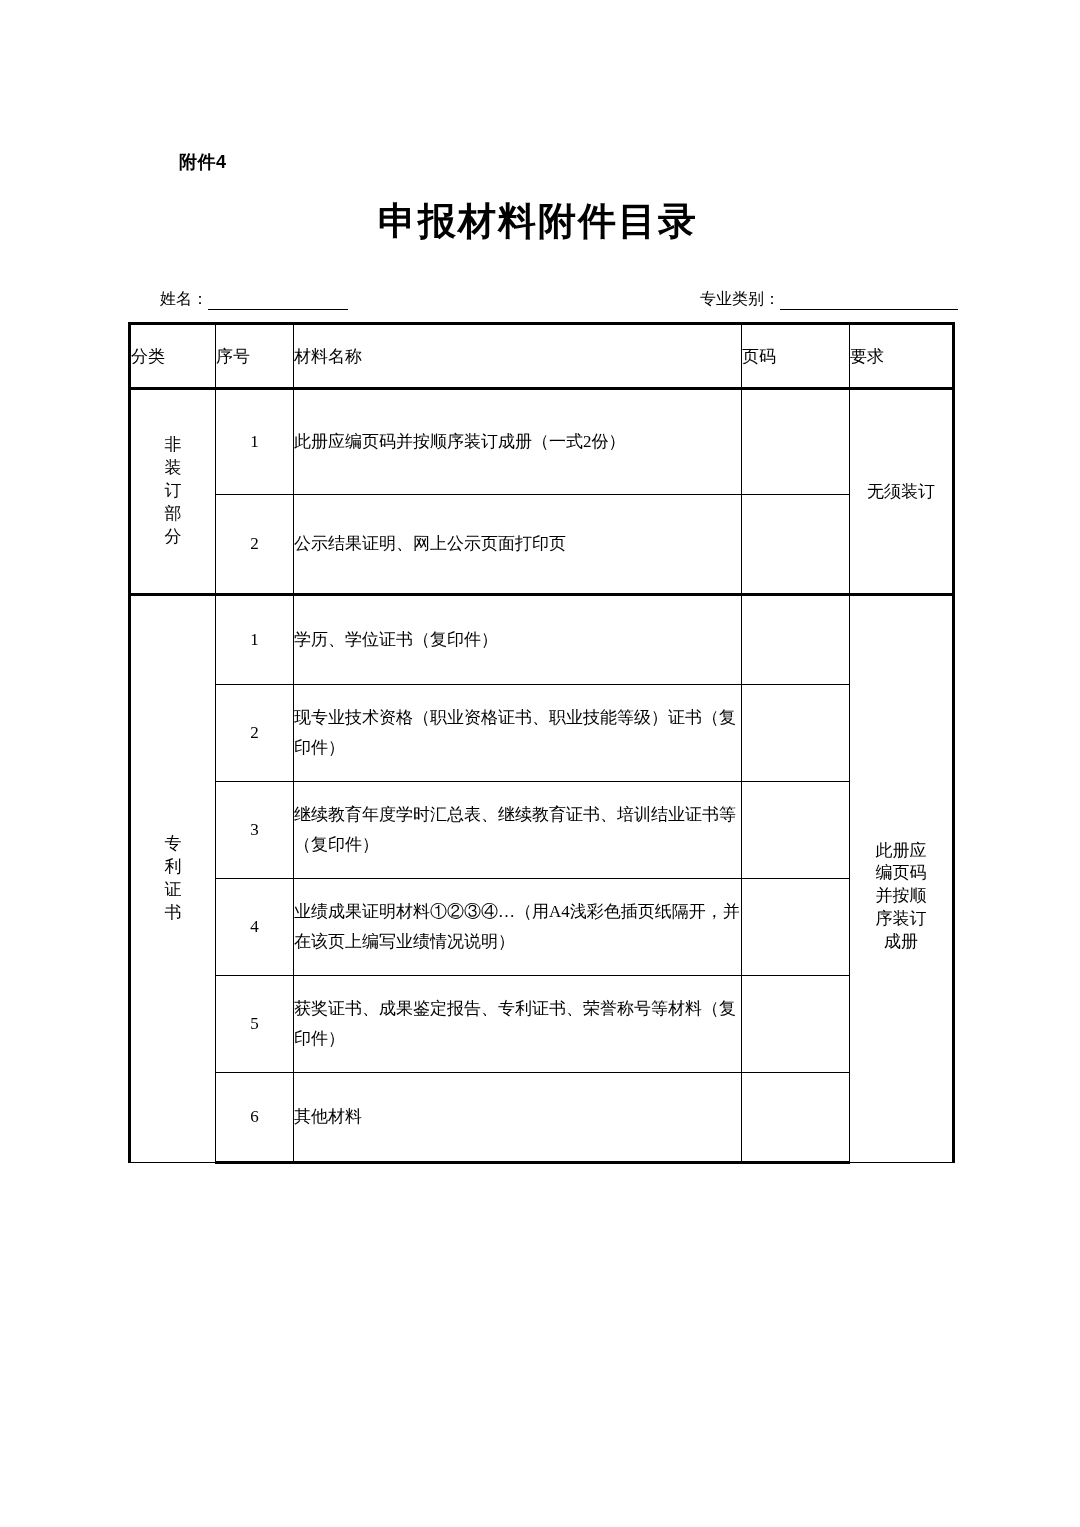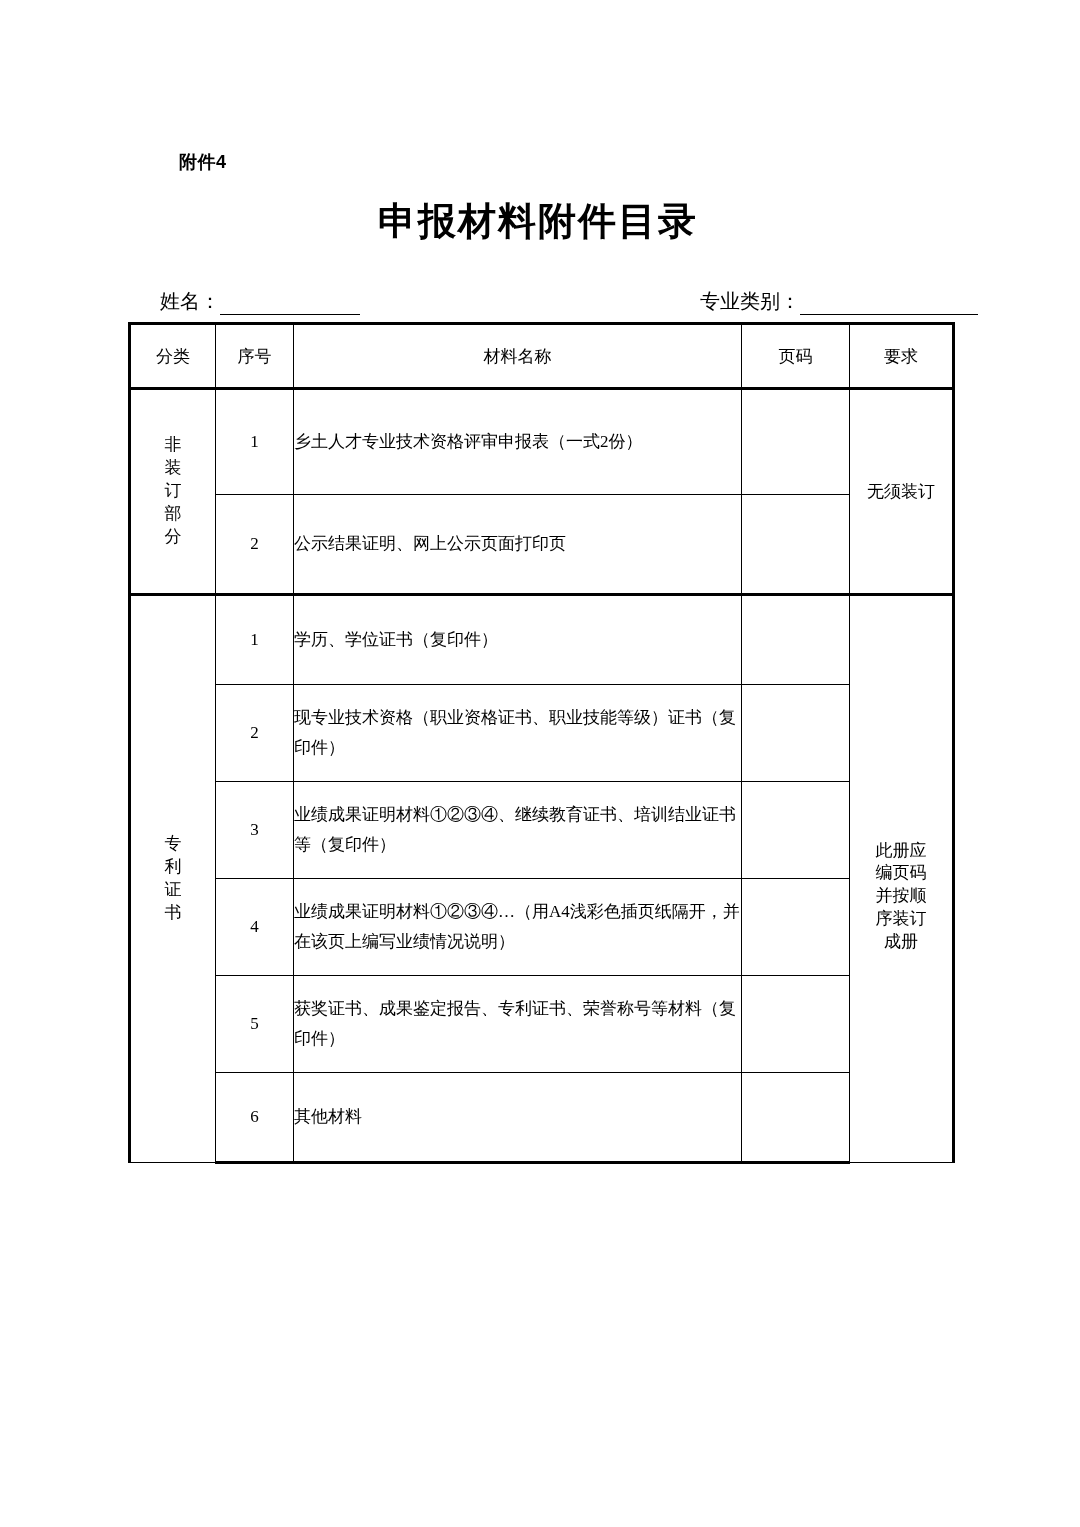--- a/index.html
+++ b/index.html
@@ -48,21 +48,21 @@
     right: 120px;
     top: 288px;
     height: 28px;
   }
   .field {
     position: absolute;
     font-size: 18px;
     white-space: nowrap;
   }
   .field .label {
-    font-size: 20px;
+    font-size: 16px;
     text-align: right;
   }
   .field .blank {
     display: inline-block;
     border-bottom: 1.5px solid #000;
     vertical-align: bottom;
   }
   .field-name { left: 0px; }
   .field-name .blank { width: 140px; }
   .field-major { left: 495px; margin-left: 45px; }
@@ -86,21 +86,20 @@
   table.main .outer-right { border-right-width: 3px; }
 
   .col-cat { width: 86px; }
   .col-no { width: 78px; }
   .col-name { width: 448px; }
   .col-page { width: 108px; }
   .col-req { width: 104px; }
 
   .head td {
     height: 62px;
-    text-align: center;
     font-size: 18px;
   }
   .cell-center {
     text-align: center;
   }
   .cell-name {
     text-align: left;
     padding: 10px 14px 10px 16px;
     line-height: 1.75;
     font-size: 17.5px;
@@ -168,21 +167,21 @@
         <td class="top-thick">材料名称</td>
         <td class="top-thick">页码</td>
         <td class="outer-right top-thick">要求</td>
       </tr>
 
       <tr>
         <td class="outer-left vertical thick-sep" rowspan="2">
           <span class="vtext">非装订部分</span>
         </td>
         <td class="cell-center h1 thick-sep">1</td>
-        <td class="cell-name thick-sep">乡土人才专业技术资格评审申报表（一式2份）</td>
+        <td class="cell-name thick-sep">此册应编页码并按顺序装订成册（一式2份）</td>
         <td class="cell-center thick-sep"></td>
         <td class="outer-right req-cell thick-sep" rowspan="2">
           <span>无须装订</span>
         </td>
       </tr>
       <tr>
         <td class="cell-center h2">2</td>
         <td class="cell-name">公示结果证明、网上公示页面打印页</td>
         <td class="cell-center"></td>
       </tr>
@@ -198,21 +197,21 @@
           <span class="vtext">此册应编页码并按顺序装订成册</span>
         </td>
       </tr>
       <tr>
         <td class="cell-center rowh-2">2</td>
         <td class="cell-name">现专业技术资格（职业资格证书、职业技能等级）证书（复印件）</td>
         <td class="cell-center"></td>
       </tr>
       <tr>
         <td class="cell-center rowh-2">3</td>
-        <td class="cell-name">业绩成果证明材料①②③④、继续教育证书、培训结业证书等（复印件）</td>
+        <td class="cell-name">继续教育年度学时汇总表、继续教育证书、培训结业证书等（复印件）</td>
         <td class="cell-center"></td>
       </tr>
       <tr>
         <td class="cell-center rowh-2">4</td>
         <td class="cell-name">业绩成果证明材料①②③④…（用A4浅彩色插页纸隔开，并在该页上编写业绩情况说明）</td>
         <td class="cell-center"></td>
       </tr>
       <tr>
         <td class="cell-center rowh-2">5</td>
         <td class="cell-name">获奖证书、成果鉴定报告、专利证书、荣誉称号等材料（复印件）</td>

